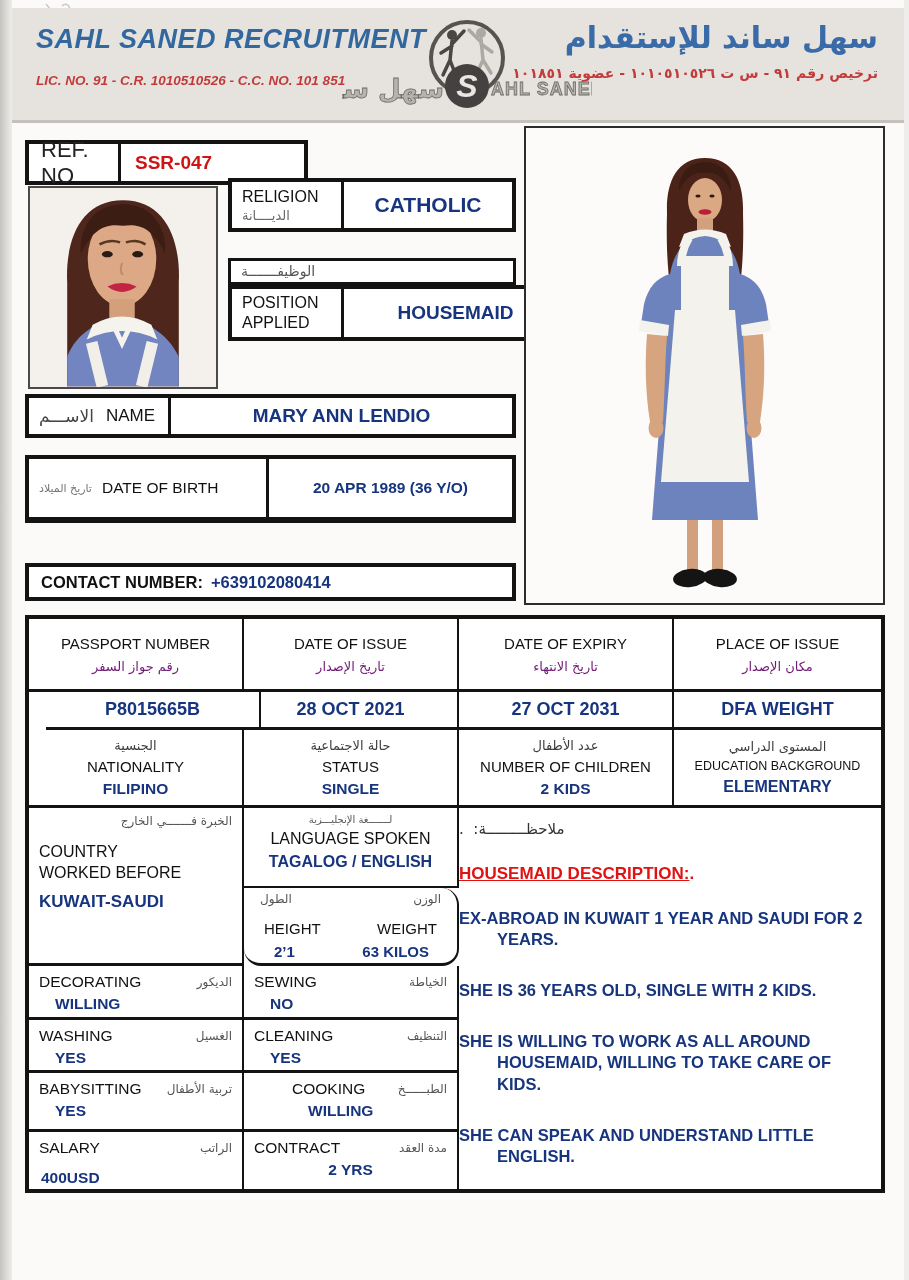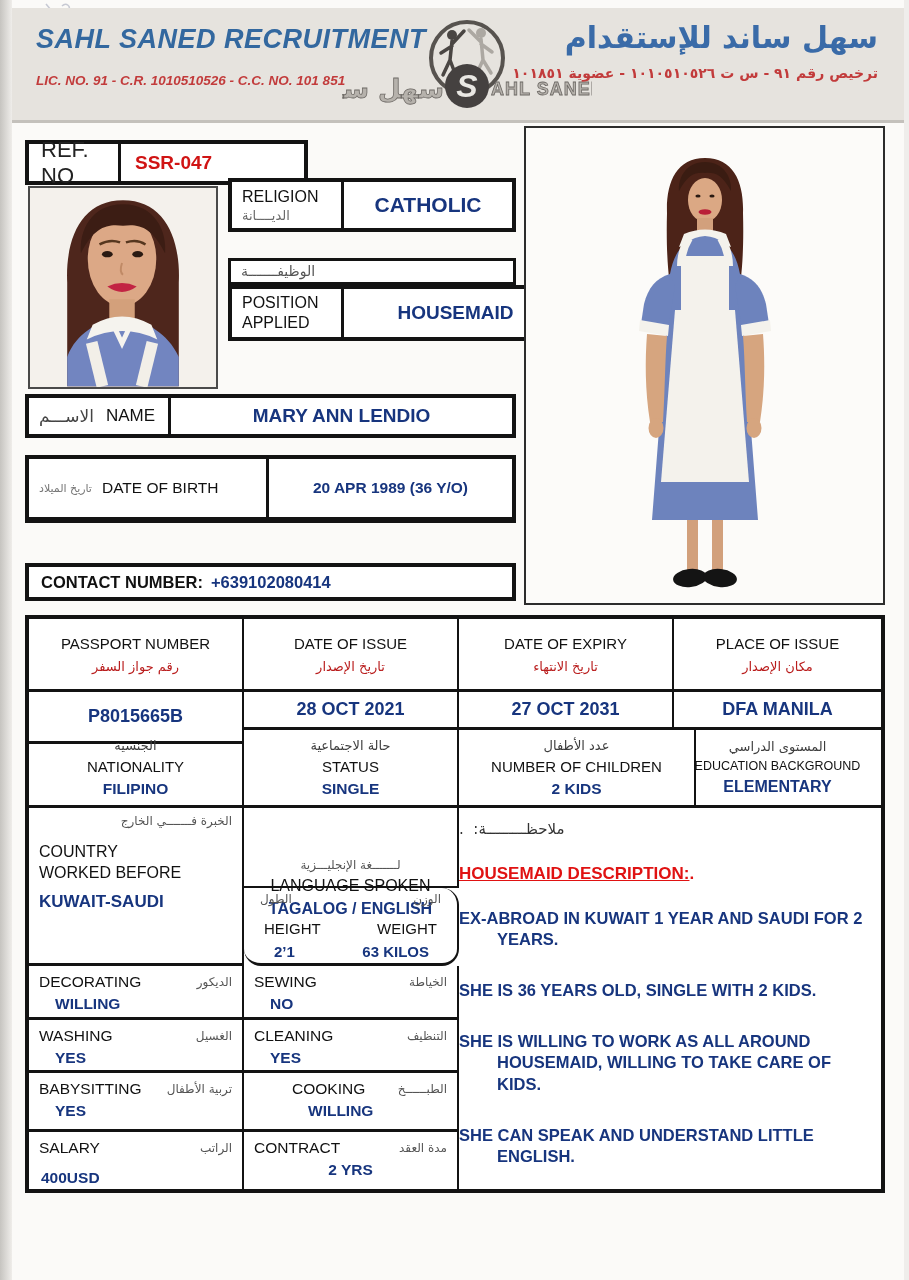--- a/index.html
+++ b/index.html
@@ -73,36 +73,36 @@
   
   #tbl{position:absolute;left:25px;top:615px;width:860px;height:578px;
     border:4px solid #131313;background:#fff;box-sizing:border-box;}
   .tc{position:absolute;box-sizing:border-box;}
   .br2{border-right:2px solid #131313;}
   .bb2{border-bottom:2px solid #131313;}
   .bb3{border-bottom:3px solid #131313;}
 
   .ph{display:flex;flex-direction:column;align-items:center;justify-content:center;gap:7px;}
   .ph .en{font-size:15px;color:#111;font-weight:500;}
-  .ph .a{font-size:13px;color:#b91c1c;}
+  .ph .a{font-size:13px;color:#701a75;}
   .pv{display:flex;align-items:center;justify-content:center;font-size:18px;}
 
   .prof{display:flex;flex-direction:column;align-items:center;justify-content:center;gap:5px;}
   .prof .a{font-size:13px;color:#3d3d3d;}
   .prof .en{font-size:15px;color:#111;}
   .prof .v{font-size:15.5px;}
   .prof .en.small{font-size:12.5px;}
 
   .country{padding:6px 10px;}
   .country .a{display:block;text-align:right;font-size:12px;color:#555;}
   .country .en{margin-top:14px;font-size:16px;color:#111;line-height:1.3;width:150px;}
   .country .v{margin-top:8px;font-size:17px;}
 
   .lang{display:flex;flex-direction:column;align-items:center;padding-top:6px;gap:5px;}
-  .lang .a{font-size:12px;color:#555;margin-top:44px;}
+  .lang .a{font-size:10px;color:#555;}
   .lang .en{font-size:16px;color:#111;}
   .lang .v{font-size:16px;}
 
   .hw .row{display:flex;justify-content:space-between;}
   .hw .ar-row{padding:4px 16px 0 16px;font-size:12px;color:#555;}
   .hw .lb-row{padding:14px 20px 0 20px;font-size:15px;color:#111;}
   .hw .vl-row{padding:6px 28px 0 30px;font-size:15px;}
 
   .skill{padding:7px 10px 0 10px;}
   .skill .srow{display:flex;justify-content:space-between;align-items:flex-start;font-size:15.5px;color:#111;}
@@ -265,36 +265,36 @@
   </div>
   <div class="tc ph br2 bb3" style="left:430px;top:0;width:215px;height:73px;">
     <span class="en">DATE OF EXPIRY</span>
     <span class="a ar">تاريخ الانتهاء</span>
   </div>
   <div class="tc ph bb3" style="left:645px;top:0;width:207px;height:73px;">
     <span class="en">PLACE OF ISSUE</span>
     <span class="a ar">مكان الإصدار</span>
   </div>
 
-  <div class="tc pv navy br2 bb3" style="left:0;top:73px;width:215px;height:52px;">P8015665B</div>
+  <div class="tc pv navy br2 bb3" style="left:17px;top:73px;width:215px;height:38px;">P8015665B</div>
   <div class="tc pv navy br2 bb3" style="left:215px;top:73px;width:215px;height:38px;">28 OCT 2021</div>
   <div class="tc pv navy br2 bb3" style="left:430px;top:73px;width:215px;height:38px;">27 OCT 2031</div>
-  <div class="tc pv navy bb3" style="left:645px;top:73px;width:207px;height:38px;">DFA MANILA</div>
+  <div class="tc pv navy bb3" style="left:645px;top:73px;width:207px;height:38px;">DFA WEIGHT</div>
 
   <div class="tc prof br2 bb3" style="left:215px;top:111px;width:215px;height:78px;">
     <span class="a ar">حالة الاجتماعية</span>
     <span class="en">STATUS</span>
     <span class="v navy">SINGLE</span>
   </div>
   <div class="tc prof br2 bb3" style="left:0;top:111px;width:215px;height:78px;">
     <span class="a ar">الجنسية</span>
     <span class="en">NATIONALITY</span>
     <span class="v navy">FILIPINO</span>
   </div>
-  <div class="tc prof br2 bb3" style="left:430px;top:111px;width:237px;height:78px;">
+  <div class="tc prof br2 bb3" style="left:430px;top:111px;width:215px;height:78px;">
     <span class="a ar">عدد الأطفال</span>
     <span class="en">NUMBER OF CHILDREN</span>
     <span class="v navy">2 KIDS</span>
   </div>
   <div class="tc prof bb3" style="left:645px;top:111px;width:207px;height:78px;">
     <span class="a ar">المستوى الدراسي</span>
     <span class="en small">EDUCATION BACKGROUND</span>
     <span class="v navy" style="font-size:16px;">ELEMENTARY</span>
   </div>
 

